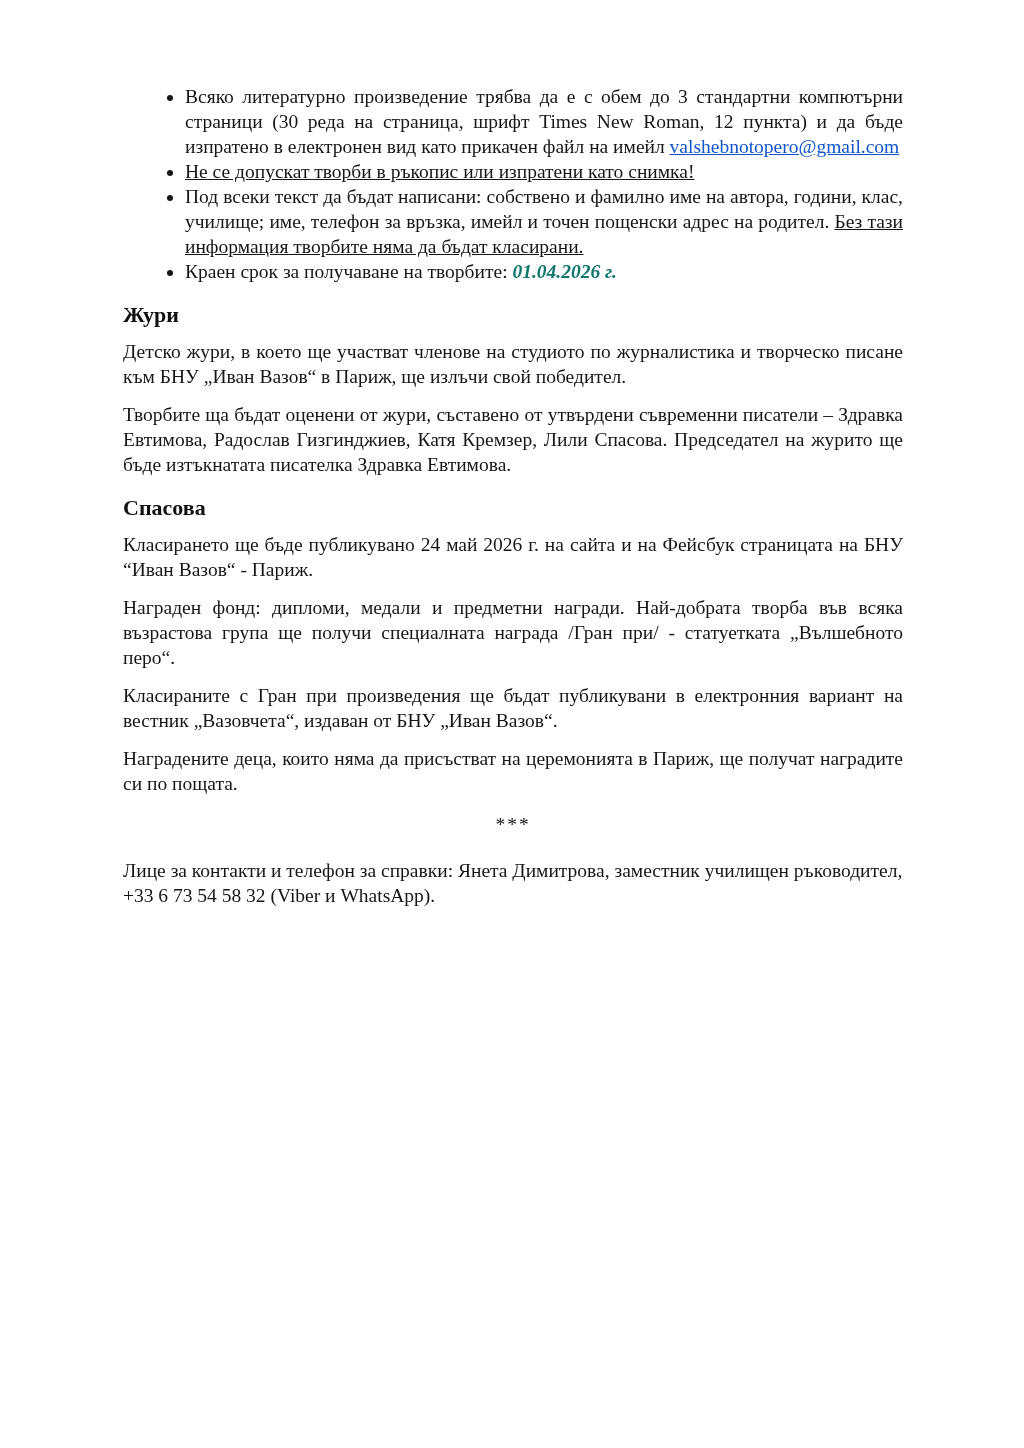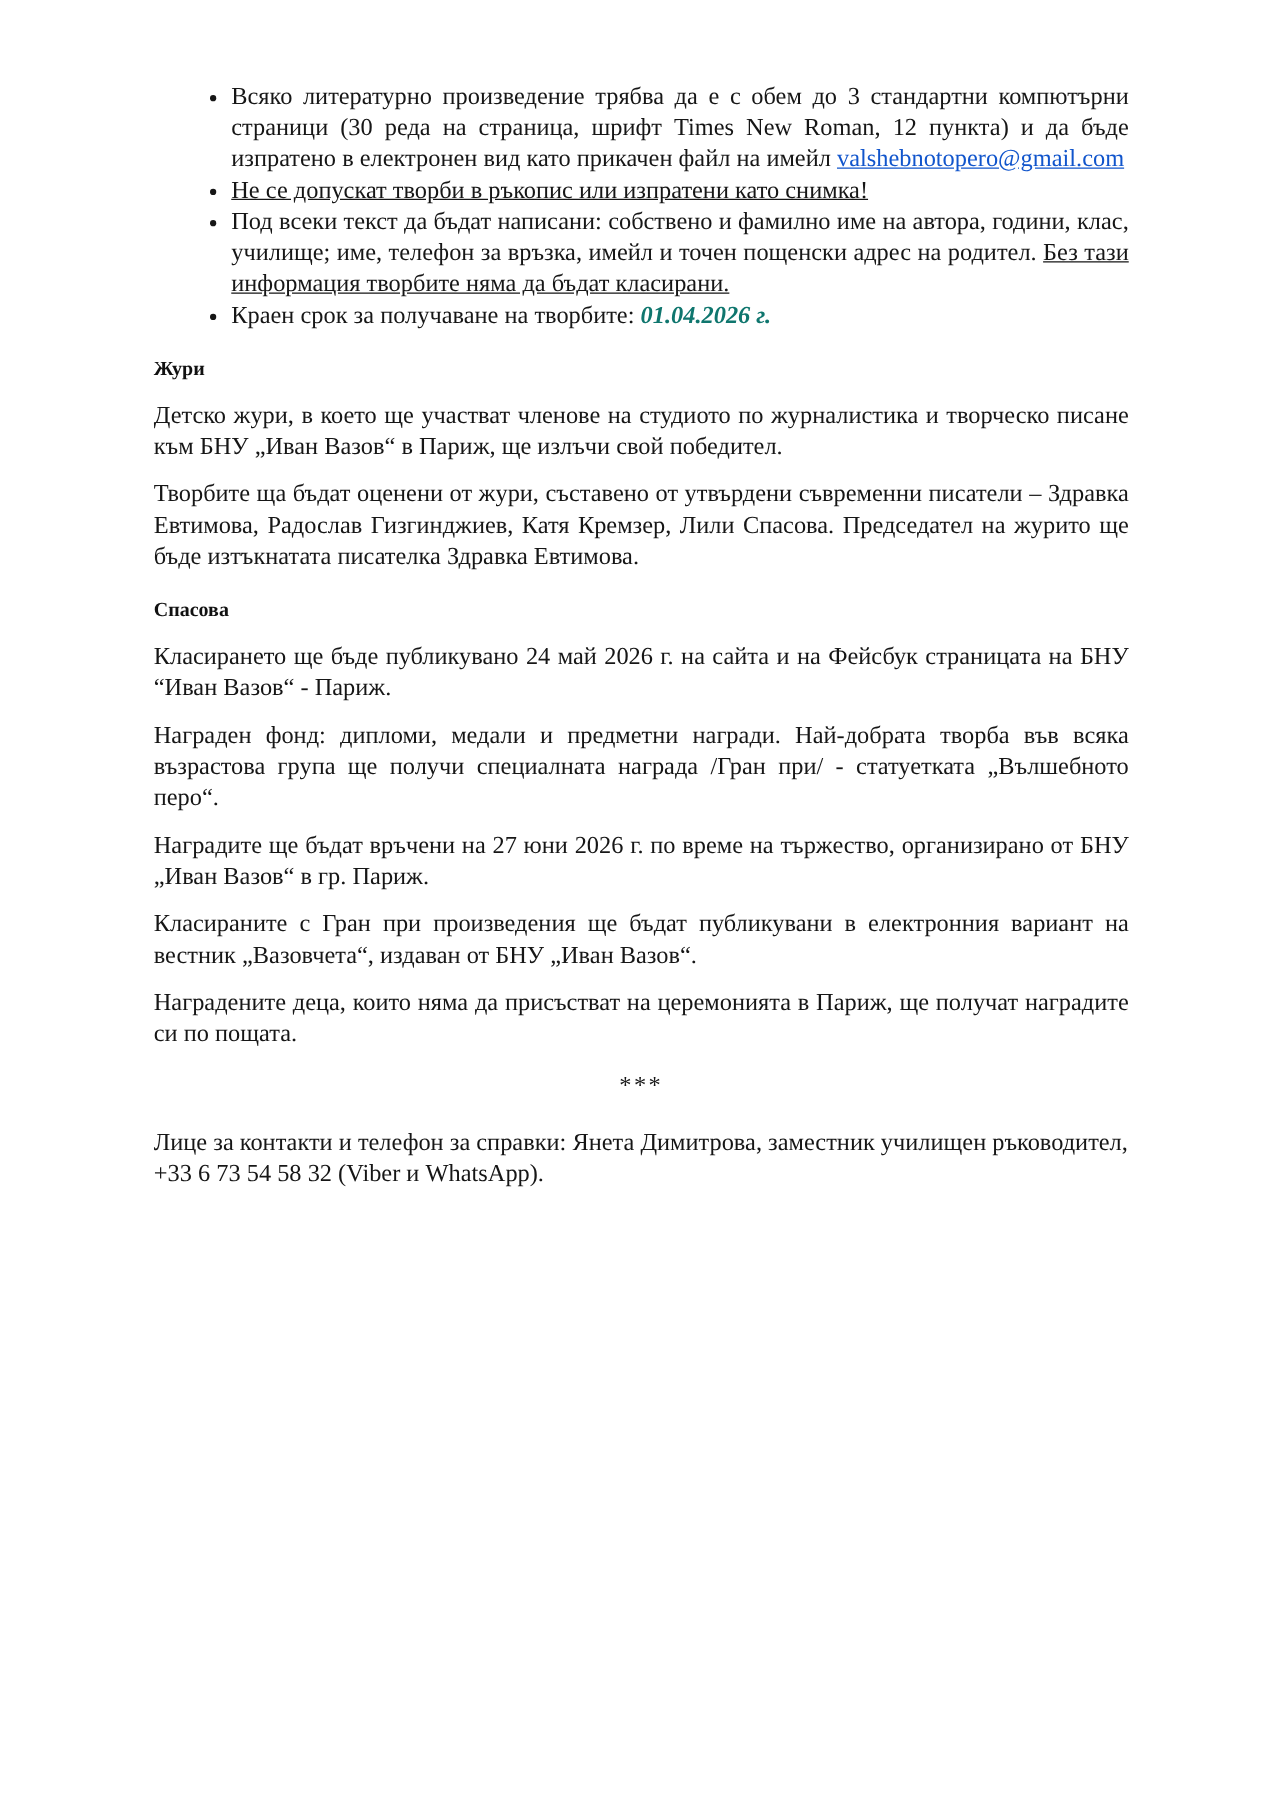--- a/index.html
+++ b/index.html
@@ -6,21 +6,21 @@
     margin: 0;
     padding: 0;
     background: #ffffff;
   }
   .page {
     position: relative;
     width: 1024px;
     height: 1448px;
     background: #ffffff;
     box-sizing: border-box;
-    padding: 65px 121px 0 123px;
+    padding: 84px 121px 0 123px;
     font-family: "Liberation Serif", "DejaVu Serif", serif;
     font-size: 19.5px;
     line-height: 25px;
     color: #161616;
     overflow: hidden;
   }
   ul.bullet-list {
     margin: 0 0 14px 0;
     padding: 0 0 0 62px;
     list-style: disc outside;
@@ -28,21 +28,21 @@
   ul.bullet-list li {
     text-align: justify;
     margin: 0;
     padding: 0;
   }
   p.body-par {
     text-align: justify;
     margin: 12px 0 13px 0;
   }
   h2.section-heading {
-    font-size: 16px;
+    font-size: 22px;
     line-height: 25px;
     font-weight: bold;
     margin: 18px 0 12px 0;
     color: #111111;
   }
   .underline { text-decoration: underline; }
   a.email-link {
     color: #1155cc;
     text-decoration: underline;
     cursor: pointer;
@@ -85,21 +85,20 @@
 
   <h2 class="section-heading">Жури</h2>
 
   <p class="body-par">Детско жури, в което ще участват членове на студиото по журналистика и творческо писане към БНУ „Иван Вазов“ в Париж, ще излъчи свой победител.</p>
   <p class="body-par">Творбите ща бъдат оценени от жури, съставено от утвърдени съвременни писатели – Здравка Евтимова, Радослав Гизгинджиев, Катя Кремзер, Лили Спасова. Председател на журито ще бъде изтъкнатата писателка Здравка Евтимова.</p>
 
   <h2 class="section-heading">Спасова</h2>
 
   <p class="body-par">Класирането ще бъде публикувано 24 май 2026 г. на сайта и на Фейсбук страницата на БНУ “Иван Вазов“ - Париж.</p>
   <p class="body-par">Награден фонд: дипломи, медали и предметни награди. Най-добрата творба във всяка възрастова група ще получи специалната награда /Гран при/ - статуетката „Вълшебното перо“.</p>
-  <p class="body-par">Наградите ще бъдат връчени на 27 юни 2026 г. по време на тържество, организирано от БНУ „Иван Вазов“ в гр. Париж.</p>
   <p class="body-par">Класираните с Гран при произведения ще бъдат публикувани в електронния вариант на вестник „Вазовчета“, издаван от БНУ „Иван Вазов“.</p>
   <p class="body-par">Наградените деца, които няма да присъстват на церемонията в Париж, ще получат наградите си по пощата.</p>
 
   <p class="separator">***</p>
 
   <p class="contact-block">Лице за контакти и телефон за справки: Янета Димитрова, заместник училищен ръководител, +33 6 73 54 58 32 (Viber и WhatsApp).</p>
 
 </div>
 
 </body></html>

